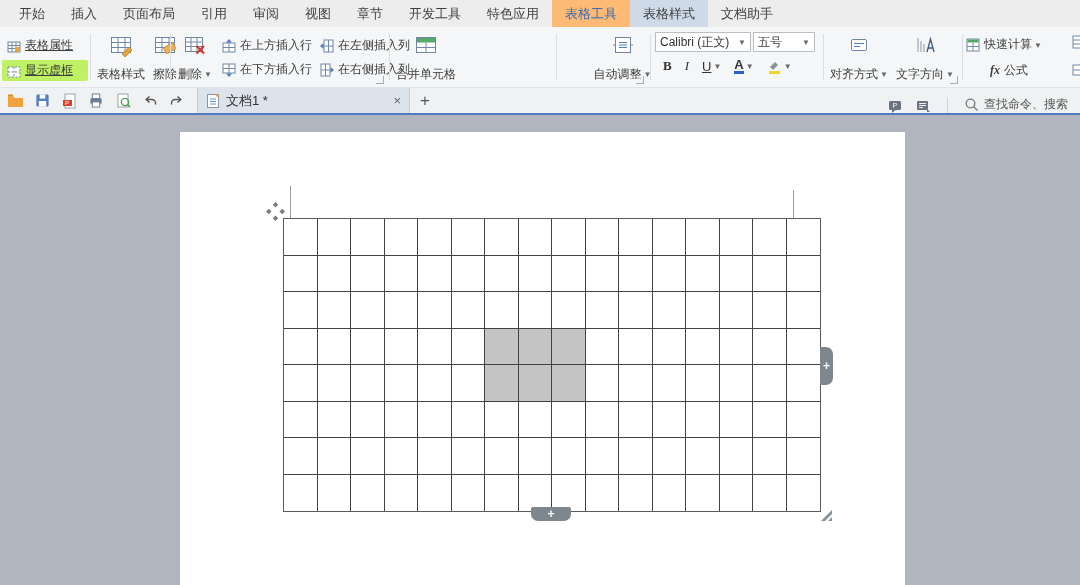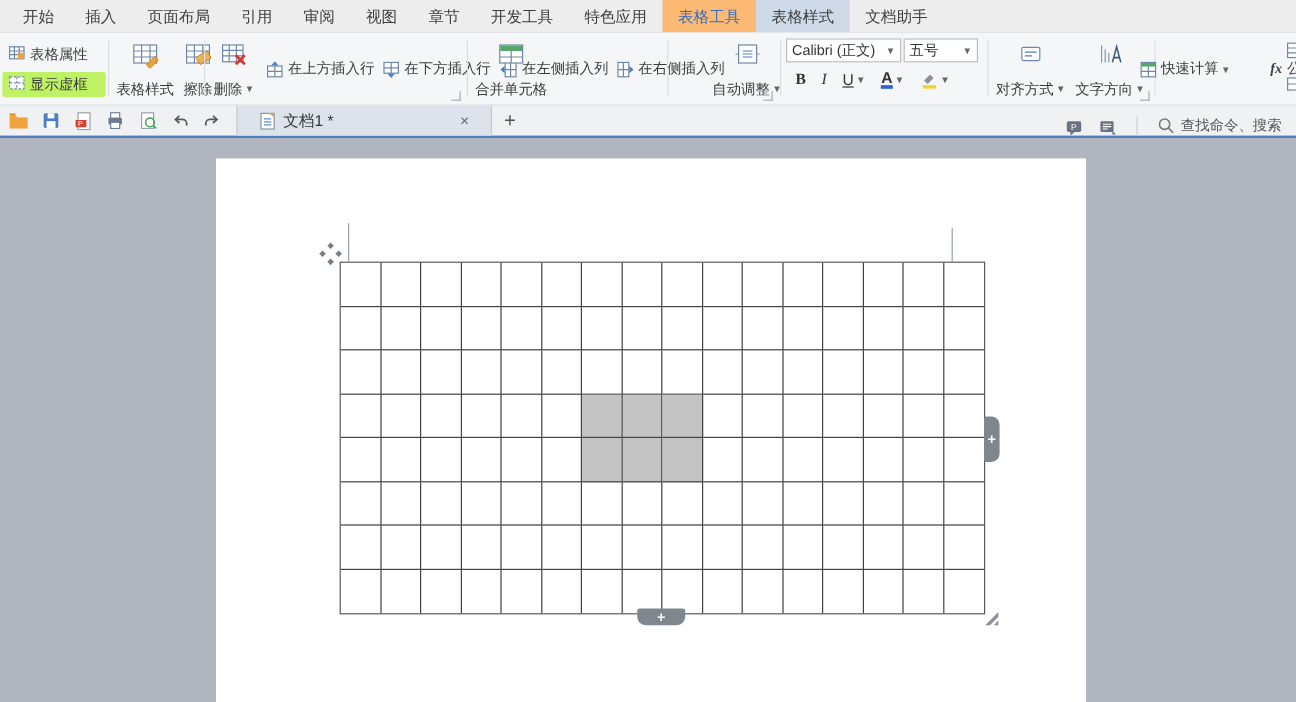--- a/index.html
+++ b/index.html
@@ -10,43 +10,43 @@
   .menubar { height:27px; background:#ededee; display:flex; align-items:stretch; padding-left:6px; }
   .mtab { font-size:13px; color:#3f3f3f; padding:0 13px; line-height:27px; white-space:nowrap; cursor:default; }
   .mtab.active { background:#fdba74; color:#3a6db5; }
   .mtab.hl { background:#cfdae8; }
 
   
   .ribbon { position:relative; height:61px; background:#f5f6f7; border-bottom:1px solid #e2e4e6; font-size:12px; color:#3c3c3c; }
   .vsep { position:absolute; top:7px; bottom:7px; width:1px; background:#dcdee1; }
   .grp { position:absolute; top:0; height:61px; }
   .stackcol { display:flex; flex-direction:column; justify-content:center; gap:4px; height:61px; }
-  .stack-item { display:flex; align-items:flex-start; gap:4px; padding:2px 5px; white-space:nowrap; border-radius:2px; }
+  .stack-item { display:flex; align-items:flex-end; gap:4px; padding:2px 5px; white-space:nowrap; border-radius:2px;text-decoration:underline; }
   .stack-item.on { background:#bef264; }
   .bigrow { display:flex; height:61px; align-items:stretch; }
   .bigbtn { display:flex; flex-direction:column; align-items:center; justify-content:space-between; padding:6px 4px 5px; white-space:nowrap; }
   .bigbtn .lbl { display:flex; align-items:center; }
-  .minicol { display:flex; flex-direction:row; justify-content:center; gap:7px; height:61px; }
+  .minicol { display:flex; flex-direction:column; justify-content:center; gap:7px; height:61px; }
   .mini-item { display:flex; align-items:center; gap:4px; white-space:nowrap; }
   .caret { font-size:8px; color:#666; margin-left:2px; }
   .dlg { position:absolute; width:8px; height:8px; border:1px solid #a8adb3; border-top:none; border-left:none; }
   .fontbox { display:flex; align-items:center; justify-content:space-between; background:#fff; border:1px solid #b9bec5; height:20px; padding:0 4px; font-size:12px; color:#333; }
   .fmtrow { display:flex; align-items:center; gap:13px; margin-top:6px; padding-left:8px; }
   .fmt { display:flex; align-items:center; font-size:13px; color:#333; }
   .fmt .b { font-weight:bold; font-family:"Liberation Serif",serif; }
   .fmt .i { font-style:italic; font-family:"Liberation Serif",serif; }
   .fmt .u { text-decoration:underline; }
   .acolor { font-weight:bold; border-bottom:3px solid #2e5fd0; line-height:12px; }
 
   
   .tabrow { position:relative; height:27px; background:#eff1f2; border-bottom:2px solid #4e7cc0; display:flex; align-items:center; }
   .qa { display:flex; align-items:center; gap:9px; padding-left:6px; }
   .qa .qi { display:flex; align-items:center; justify-content:center; width:18px; height:18px; }
   .tsep { width:1px; height:16px; background:#d0d3d7; margin:0 2px; }
-  .doctab { position:absolute; left:197px; top:0; width:213px; height:25px; background:#dde3ea; border-left:1px solid #c6cbd2; border-right:1px solid #c6cbd2; display:flex; align-items:center; padding:0 18px; gap:6px; font-size:13px; color:#333; }
+  .doctab { position:absolute; left:197px; top:0; width:213px; height:25px; background:#dde3ea; border-left:1px solid #c6cbd2; border-right:1px solid #c6cbd2; display:flex; align-items:center; padding:0 8px; gap:6px; font-size:13px; color:#333; }
   .doctab .x { margin-left:auto; color:#666; font-size:13px; }
   .newtab { position:absolute; left:420px; top:0; height:25px; display:flex; align-items:center; font-size:17px; color:#555; }
   .rgt { position:absolute; right:0; top:0; height:25px; display:flex; align-items:flex-end; gap:14px; padding-right:12px; }
   .searchbox { display:flex; align-items:center; gap:5px; font-size:12px; color:#555; white-space:nowrap; }
 
   
   .docarea { position:relative; height:470px; background:#b1b5c0; overflow:hidden; }
   .page { position:absolute; left:180px; top:17px; width:725px; height:453px; background:#ffffff; }
   .tbl { position:absolute; left:103px; top:86px; width:538px; height:294px; display:grid; border:1px solid #5a5a5a; background:#fff; }
   .cell { border-right:1px solid #424242; border-bottom:1px solid #424242; }

